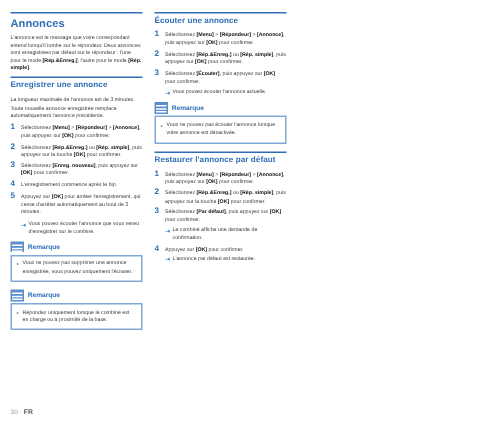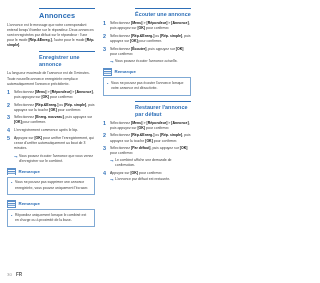--- a/index.html
+++ b/index.html
@@ -20,21 +20,20 @@
     gap: 8px;
     height: 248px;
   }
   .col { width: 88px; }
 
   
   .sec-head {
     border-top: 1.2px solid #2e6fb7;
     padding-top: 2px;
     margin-bottom: 3px;
-    margin-left: 32px;
   }
   .sec-head .h-txt {
     color: #2e6fb7;
     font-size: 5.4px;
     font-weight: bold;
     letter-spacing: 0.05px;
     line-height: 7px;
   }
   .sec-head.main .h-txt {
     font-size: 7.4px;

